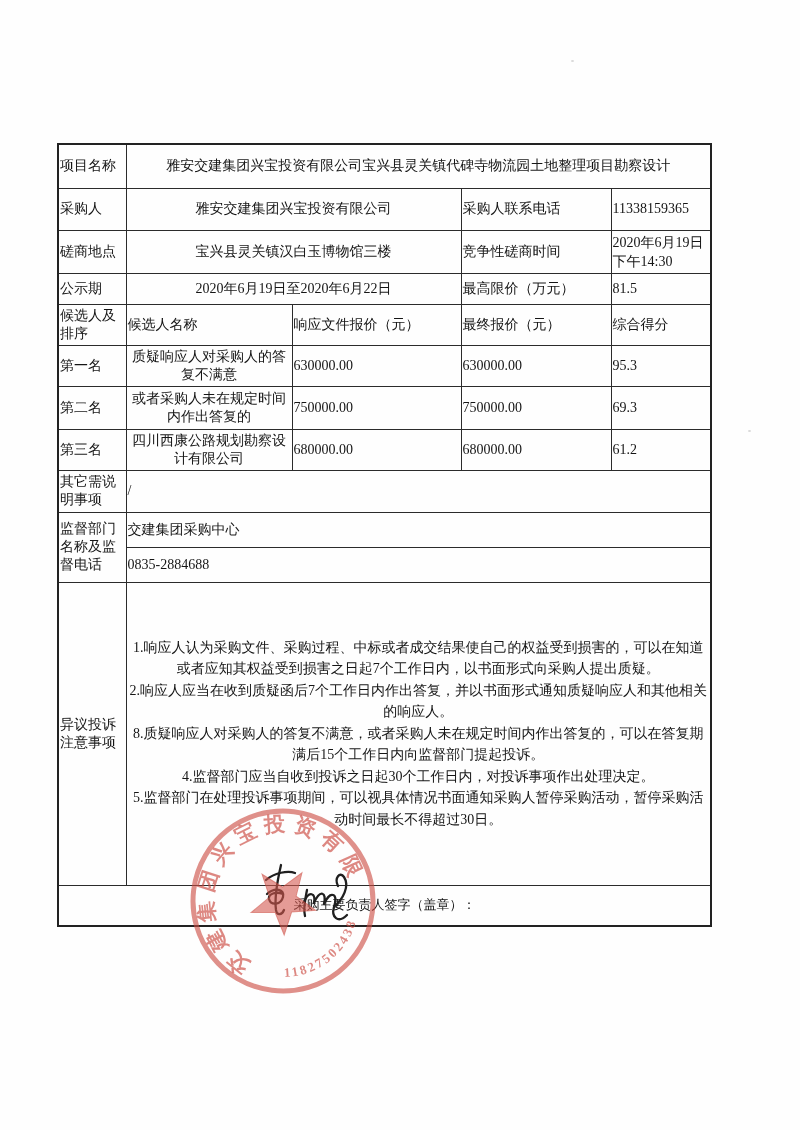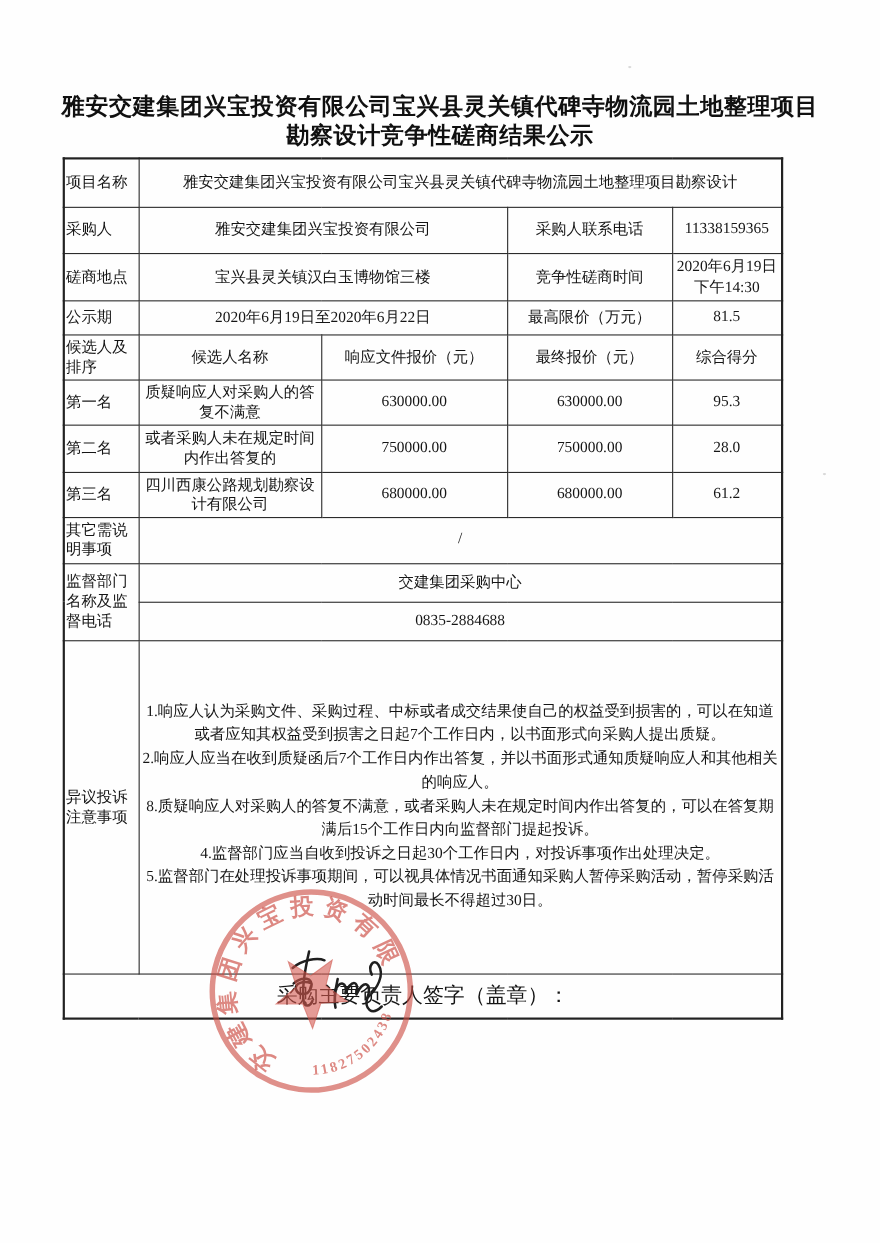--- a/index.html
+++ b/index.html
@@ -22,31 +22,31 @@
     font-size:14px;color:#151515;
   }
   table.doc td{
     border:1.5px solid #2b2b2b;
     padding:2px 1px;
     vertical-align:middle;
     overflow:hidden;
   }
   table.doc{border:2.5px solid #222;}
   .lab{text-align:left;padding-left:4px;}
-  .ctr{text-align:center;}
+  .ctr{text-align:left;}
   .lft{text-align:center;}
   .top{vertical-align:top;}
   .r1{height:44px}.r2{height:42px}.r3{height:43px}.r4{height:31px}
   .r5{height:35px}.r6{height:41px}.r7{height:43px}.r8{height:36px}
   .r9{height:42px}.r10a{height:35px}.r10b{height:35px}
   .r11{height:303px}.r12{height:41px}
   .notice-text{line-height:21.5px;padding:2px 2px 0 2px;font-family:Liberation Serif, serif;}
   .notice-text div{margin:0;}
   .twoLine{line-height:19px;}
-  .sig-label{font-size:19px;}
+  .sig-label{font-size:13px;}
   
   .seal{
     position:absolute;left:183px;top:801px;
     width:200px;height:200px;
     transform:rotate(-38deg);
     opacity:0.82;
     pointer-events:none;
   }
   
   .signature{
@@ -56,24 +56,20 @@
   }
   .speck1,.speck2{position:absolute;width:3px;height:2px;background:#d9d9d9;border-radius:50%;}
   .speck1{left:571px;top:60px;}
   .speck2{left:748px;top:430px;}
 </style>
 </head>
 <body>
 
 <div class="page">
 
-  <div class="title">
-    <div>雅安交建集团兴宝投资有限公司宝兴县灵关镇代碑寺物流园土地整理项目</div>
-    <div>勘察设计竞争性磋商结果公示</div>
-  </div>
 
   <table class="doc">
     <colgroup>
       <col style="width:68px">
         <col style="width:166px">
         <col style="width:169px">
       <col style="width:150px">
         <col style="width:100px">
     </colgroup>
 
@@ -121,21 +117,21 @@
       <td class="ctr">630000.00</td>
       <td class="ctr">630000.00</td>
       <td class="ctr">95.3</td>
     </tr>
 
     <tr class="r7">
       <td class="lab">第二名</td>
       <td class="lft">或者采购人未在规定时间内作出答复的</td>
       <td class="ctr">750000.00</td>
       <td class="ctr">750000.00</td>
-      <td class="ctr">28.0</td>
+      <td class="ctr">69.3</td>
     </tr>
 
     <tr class="r8">
       <td class="lab">第三名</td>
       <td class="lft">四川西康公路规划勘察设计有限公司</td>
       <td class="ctr">680000.00</td>
       <td class="ctr">680000.00</td>
       <td class="ctr">61.2</td>
     </tr>
 

